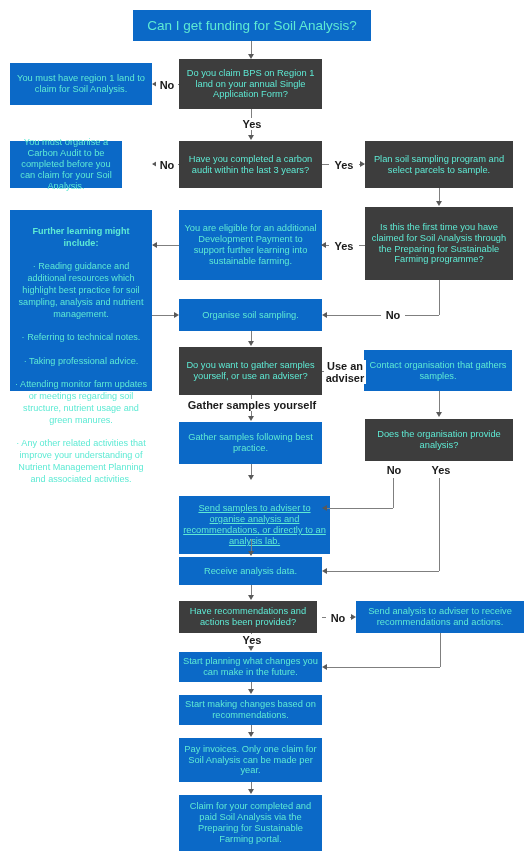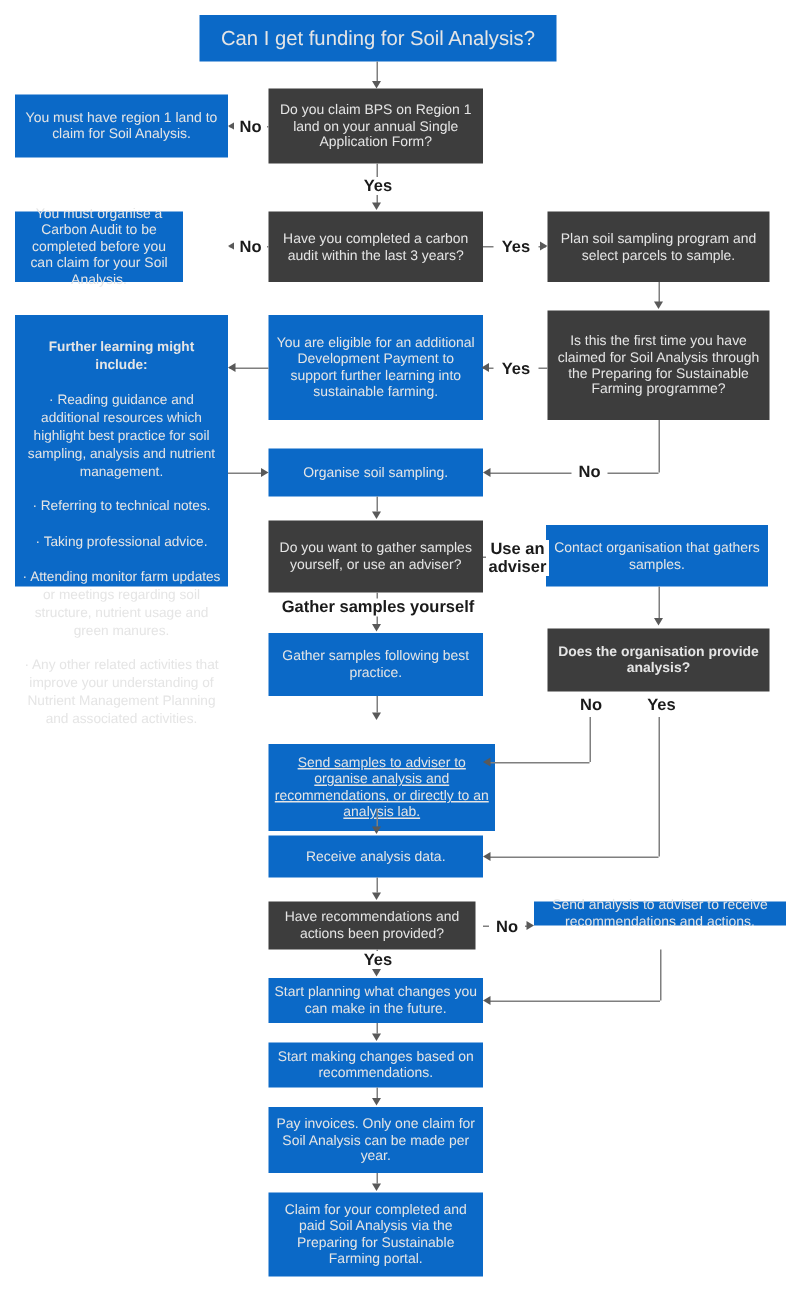--- a/index.html
+++ b/index.html
@@ -18,21 +18,21 @@
     background: #ffffff;
     overflow: hidden;
   }
   .node {
     position: absolute;
     box-sizing: border-box;
     display: flex;
     align-items: center;
     justify-content: center;
     text-align: center;
-    color: #e5e5e5;
+    color: #5eead4;
     line-height: 1.18;
     padding: 2px 4px;
     white-space: pre-line;
   }
   .node.blue { background: #0b69c7; }
   .node.dark { background: #3d3d3d; }
   .node.title {
     font-size: 13.5px;
     font-weight: 400;
   }
@@ -116,29 +116,29 @@
   <div class="node dark body" style="left:365px; top:207px; width:148px; height:73px;">Is this the first time you have claimed for Soil Analysis through the Preparing for Sustainable Farming programme?</div>
 
   <div class="node blue body" style="left:179px; top:299px; width:143px; height:32px;">Organise soil sampling.</div>
 
   <div class="node dark body" style="left:179px; top:347px; width:143px; height:48px;">Do you want to gather samples yourself, or use an adviser?</div>
 
   <div class="node blue body" style="left:364px; top:350px; width:148px; height:41px;">Contact organisation that gathers samples.</div>
 
   <div class="node blue body" style="left:179px; top:422px; width:143px; height:42px;">Gather samples following best practice.</div>
 
-  <div class="node dark body" style="left:365px; top:419px; width:148px; height:42px;font-weight:bold;">Does the organisation provide analysis?</div>
+  <div class="node dark body" style="left:365px; top:419px; width:148px; height:42px;">Does the organisation provide analysis?</div>
 
   <div class="node blue body" style="left:179px; top:496px; width:151px; height:58px;text-decoration:underline;">Send samples to adviser to organise analysis and recommendations, or directly to an analysis lab.</div>
 
   <div class="node blue body" style="left:179px; top:557px; width:143px; height:28px;">Receive analysis data.</div>
 
   <div class="node dark body" style="left:179px; top:601px; width:138px; height:32px;">Have recommendations and actions been provided?</div>
 
-  <div class="node blue body" style="left:356px; top:601px; width:168px; height:16px;">Send analysis to adviser to receive recommendations and actions.</div>
+  <div class="node blue body" style="left:356px; top:601px; width:168px; height:32px;">Send analysis to adviser to receive recommendations and actions.</div>
 
   <div class="node blue body" style="left:179px; top:652px; width:143px; height:30px;">Start planning what changes you can make in the future.</div>
 
   <div class="node blue body" style="left:179px; top:695px; width:143px; height:30px;">Start making changes based on recommendations.</div>
 
   <div class="node blue body" style="left:179px; top:738px; width:143px; height:44px;">Pay invoices. Only one claim for Soil Analysis can be made per year.</div>
 
   <div class="node blue body" style="left:179px; top:795px; width:143px; height:56px;">Claim for your completed and paid Soil Analysis via the Preparing for Sustainable Farming portal.</div>
 
   <div class="ln-v" style="left:251px; top:41px; height:14px;"></div>

